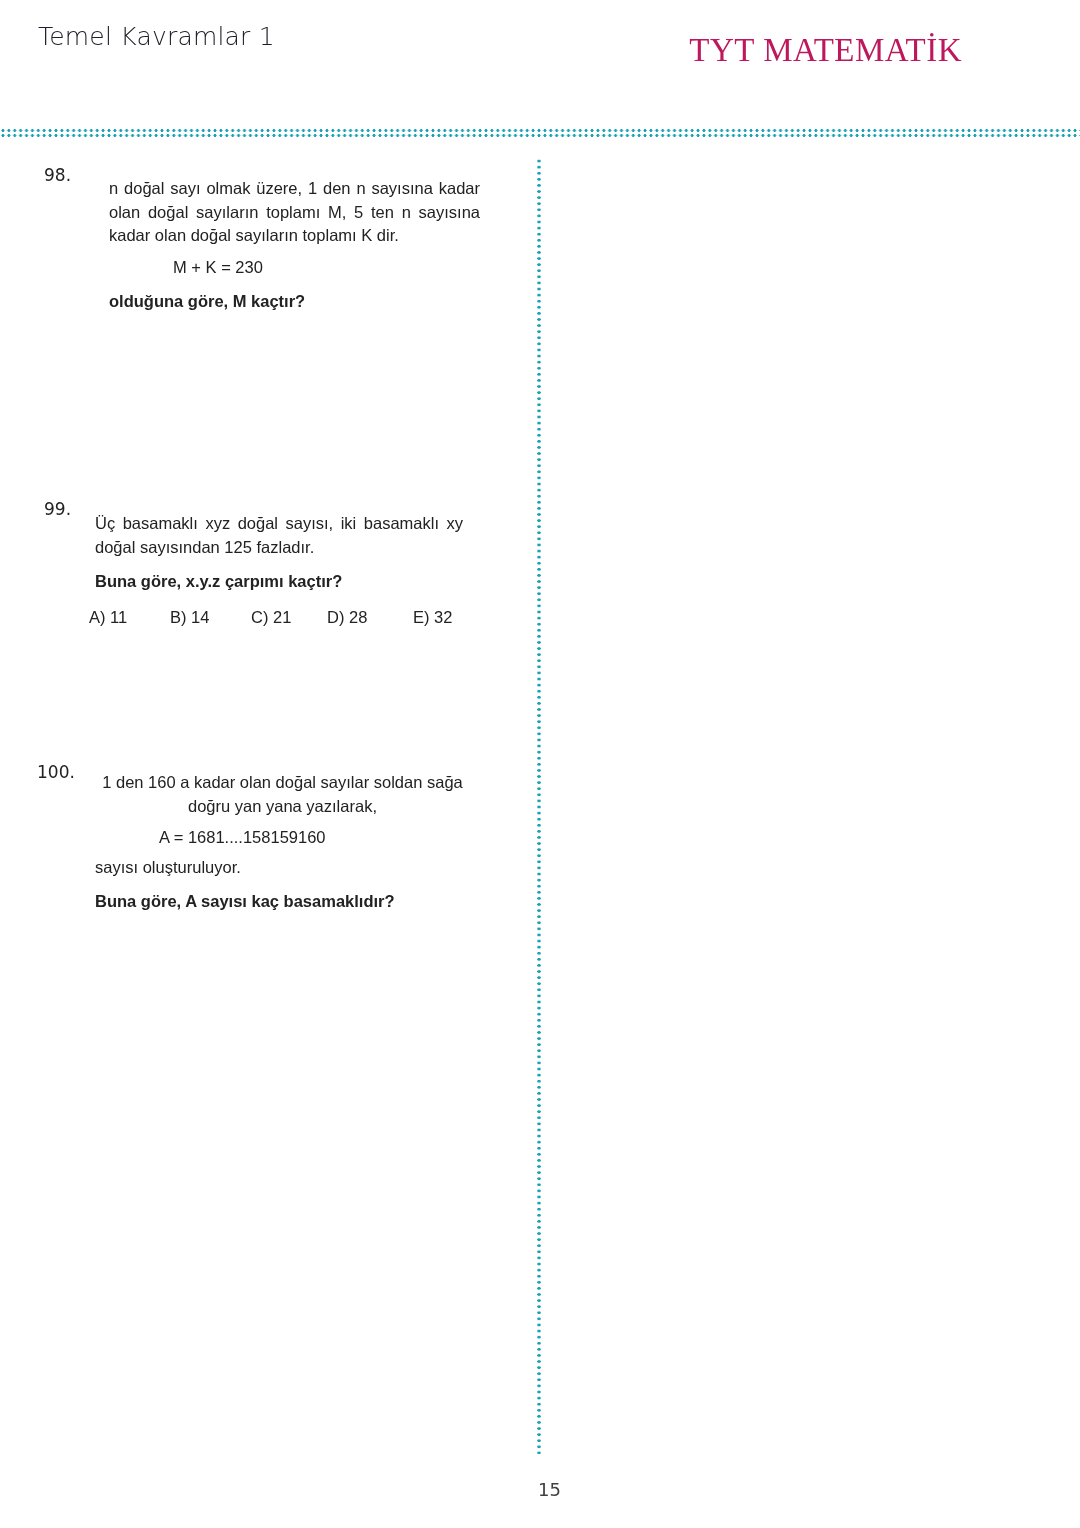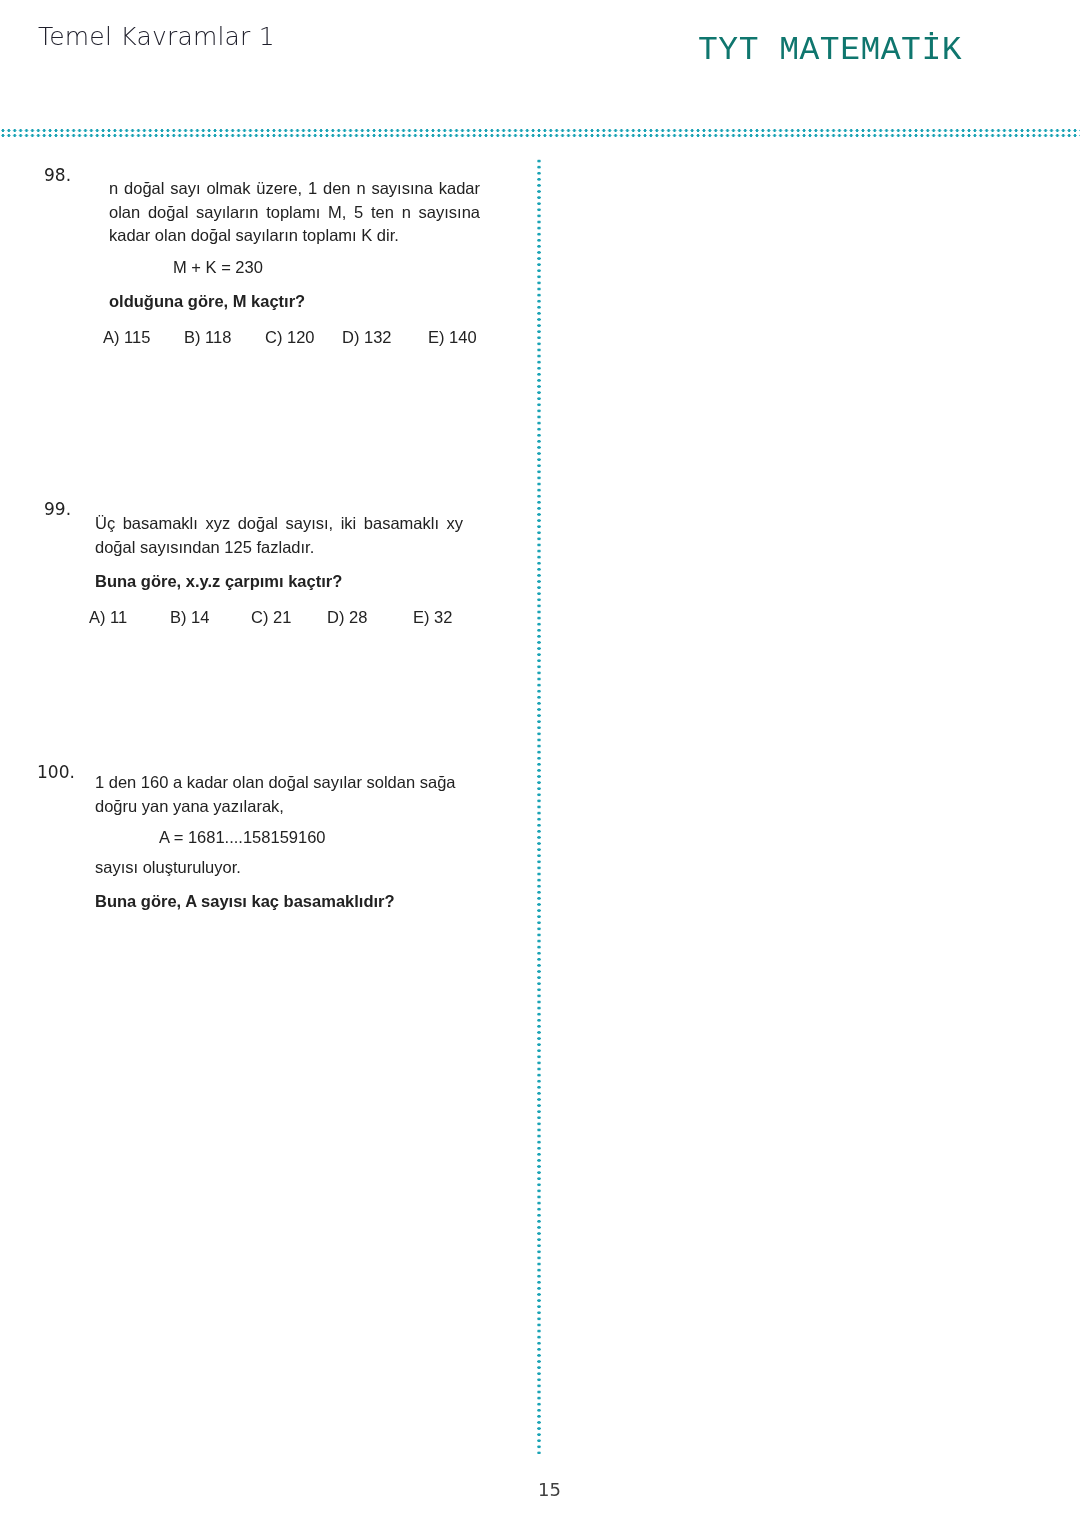--- a/index.html
+++ b/index.html
@@ -1,18 +1,18 @@
 <!DOCTYPE html>
 <html><head>
   <meta charset="utf-8">
   <style>
     html, body { margin: 0; padding: 0; background: #ffffff; }
     body { width: 1080px; height: 1528px; position: relative; overflow: hidden; font-family: "Liberation Sans", sans-serif; color: #1c1c1c; }
     .hdr-left { position: absolute; left: 38px; top: 22px; font-family: "DejaVu Sans", sans-serif; font-size: 25px; color: #1e1e2a; letter-spacing: 0.2px; font-weight: 300; }
-    .hdr-right { position: absolute; right: 118px; top: 32px; font-family: Liberation Mono, monospace; font-size: 33px; color: #0f766e; letter-spacing: 0.5px; }
+    .hdr-right { position: absolute; right: 118px; top: 32px; font-family: Liberation Serif, serif; font-size: 33px; color: #be185d; letter-spacing: 0.5px; }
     .hrule { position: absolute; left: 0; top: 128px; width: 1080px; height: 10px;
       background-image: radial-gradient(circle, #1aa3b5 1.4px, transparent 1.6px);
       background-size: 5.9px 5px; background-repeat: repeat; }
     .vrule { position: absolute; left: 536px; top: 158px; width: 6px; height: 1296px;
       background-image: radial-gradient(circle, #1aa3b5 1.6px, transparent 1.8px);
       background-size: 6px 6.1px; background-repeat: repeat-y; }
     .qnum { position: absolute; font-family: "DejaVu Sans", sans-serif; font-size: 17px; color: #222; }
     .q { position: absolute; font-size: 16.5px; line-height: 23.5px; color: #222; }
     .q p { margin: 6px; }
     .stmt { text-align: justify; }
@@ -28,43 +28,36 @@
 <div class="hdr-left">Temel Kavramlar 1</div>
 <div class="hdr-right">TYT MATEMATİK</div>
 <div class="hrule"></div>
 <div class="vrule"></div>
 
 <div class="qnum" style="left:44px; top:165px;">98.</div>
 <div class="q" style="left:103px; top:171px; width:383px;">
   <p class="stmt">n doğal sayı olmak üzere, 1 den n sayısına kadar olan doğal sayıların toplamı M, 5 ten n sayısına kadar olan doğal sayıların toplamı K dir.</p>
   <p class="eq">M + K = 230</p>
   <p class="ask">olduğuna göre, M kaçtır?</p>
-  <div class="opts">
-    <span class="opt" style="width:81px">A) 115</span>
-    <span class="opt" style="width:81px">B) 118</span>
-    <span class="opt" style="width:77px">C) 120</span>
-    <span class="opt" style="width:86px">D) 132</span>
-    <span class="opt">E) 140</span>
-  </div>
 </div>
 
 <div class="qnum" style="left:44px; top:499px;">99.</div>
 <div class="q" style="left:89px; top:506px; width:380px;">
   <p class="stmt">Üç basamaklı xyz doğal sayısı, iki basamaklı xy doğal sayısından 125 fazladır.</p>
   <p class="ask" style="margin-top:15px">Buna göre, x.y.z çarpımı kaçtır?</p>
   <div class="opts">
     <span class="opt" style="width:81px">A) 11</span>
     <span class="opt" style="width:81px">B) 14</span>
     <span class="opt" style="width:76px">C) 21</span>
     <span class="opt" style="width:86px">D) 28</span>
     <span class="opt">E) 32</span>
   </div>
 </div>
 
 <div class="qnum" style="left:37px; top:762px;">100.</div>
 <div class="q" style="left:89px; top:765px; width:380px;">
-  <p class="stmt" style="text-align:left; width:375px;">1 den 160 a kadar olan doğal sayılar soldan sağa doğru yan yana yazılarak,</p>
+  <p class="stmt" style="text-align:center; width:375px;">1 den 160 a kadar olan doğal sayılar soldan sağa doğru yan yana yazılarak,</p>
   <p class="eq" style="margin-top:7px">A = 1681....158159160</p>
   <p>sayısı oluşturuluyor.</p>
   <p class="ask">Buna göre, A sayısı kaç basamaklıdır?</p>
 </div>
 
 <div class="pagenum">15</div>
 
 </body></html>

